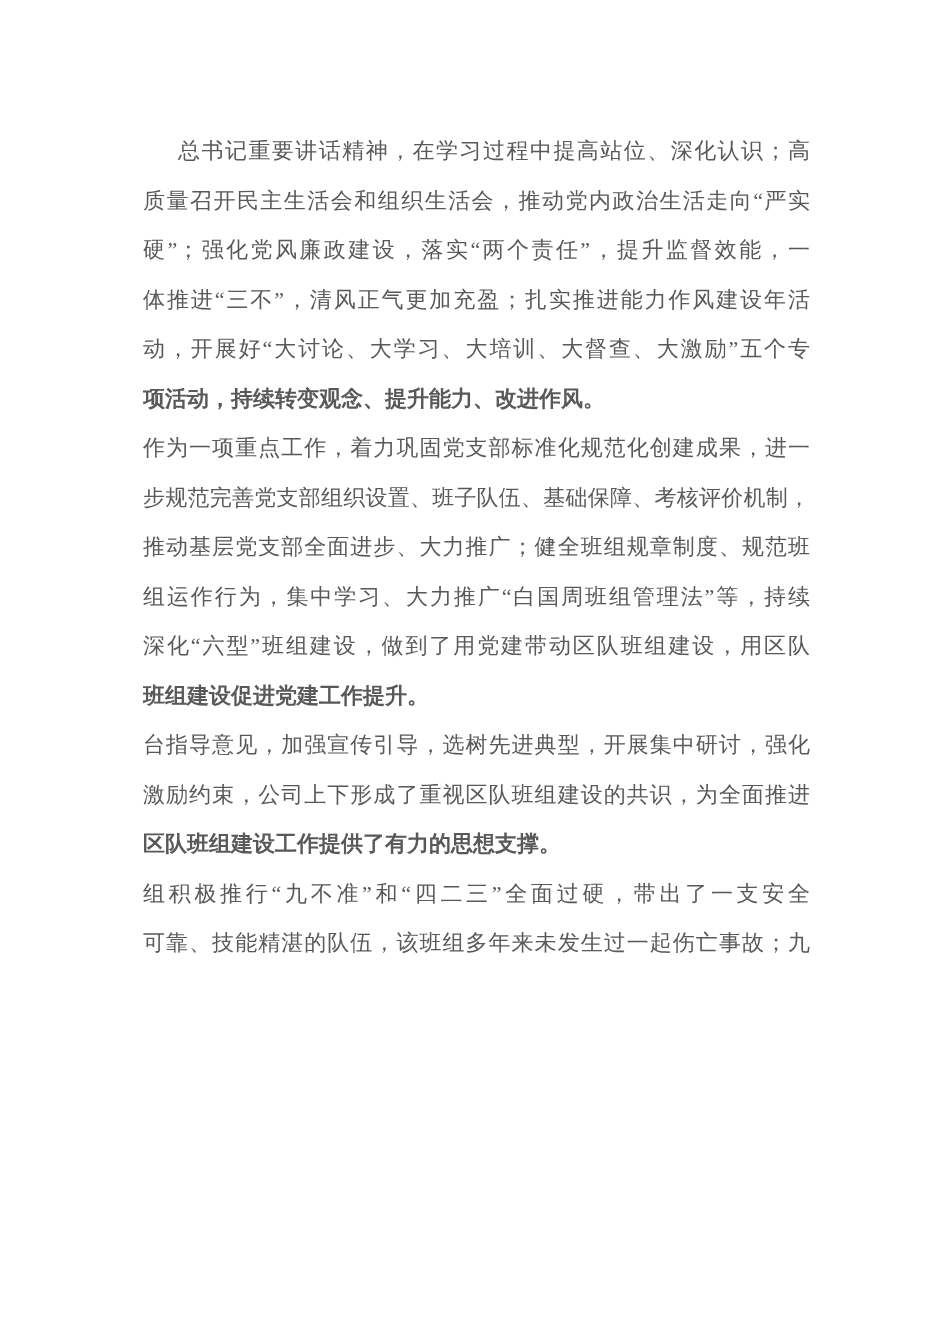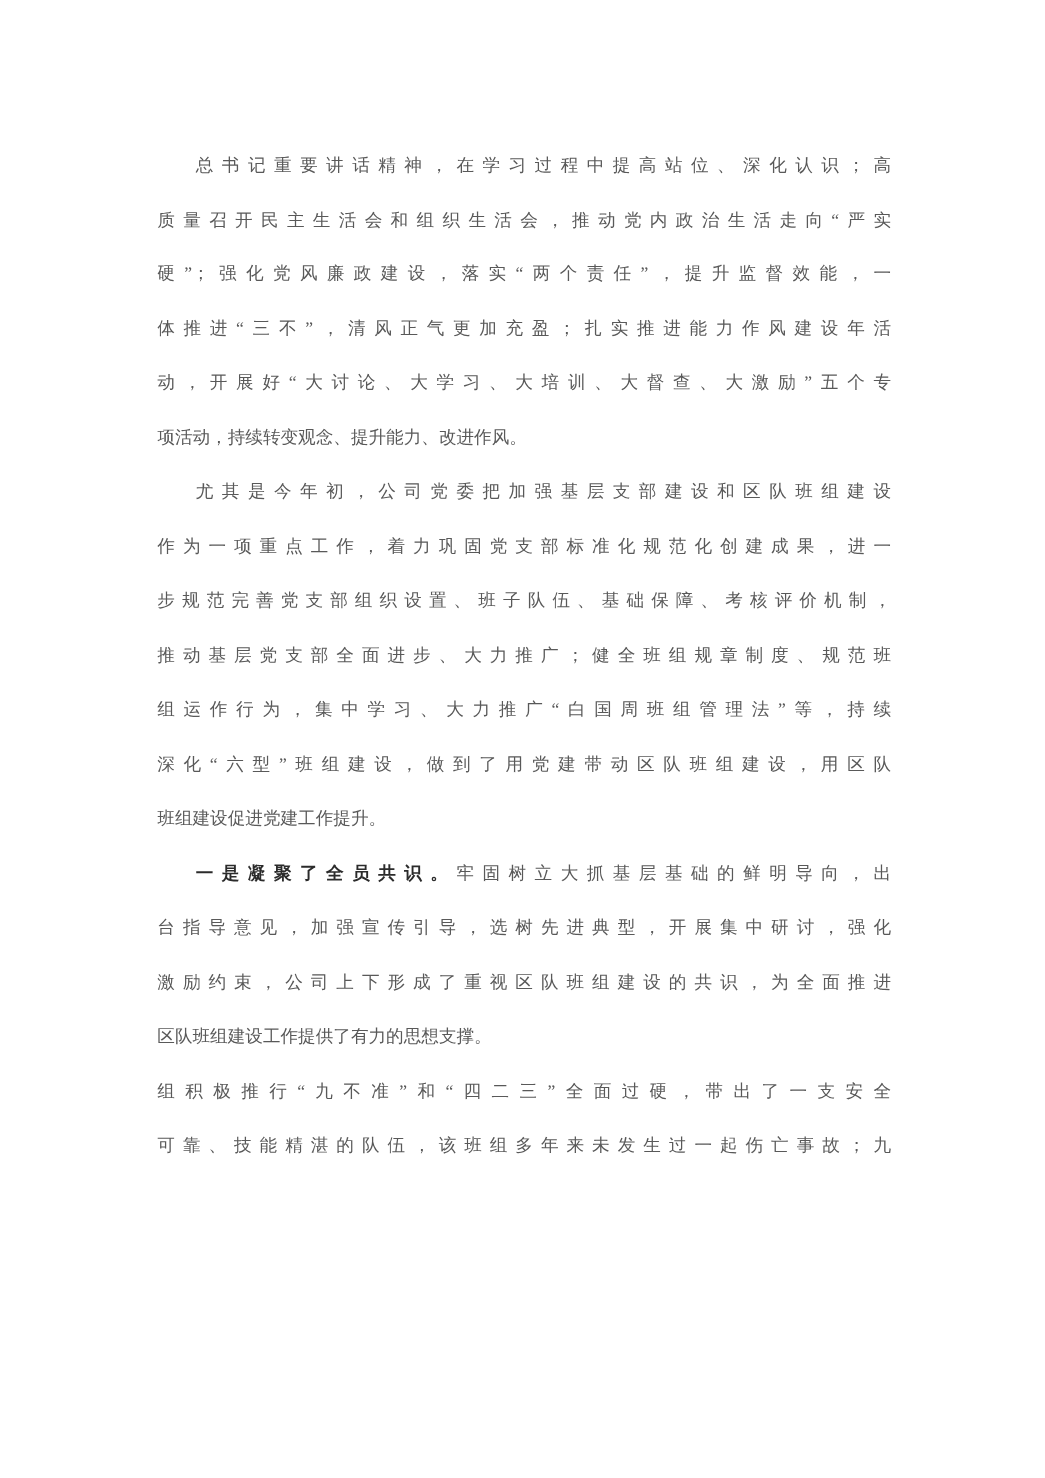--- a/index.html
+++ b/index.html
@@ -23,58 +23,57 @@
     position: absolute;
     left: 143px;
     top: 126px;
     width: 667px;
   }
   .line {
     box-sizing: border-box;
     width: 667px;
     height: 49.5px;
     line-height: 49.5px;
-    font-size: 16px;
+    font-size: 22px;
     color: var(--text-color, #595959);
     text-align: justify;
     text-align-last: justify;
     overflow: hidden;
   }
   .line.indent {
     padding-left: 35px;
   }
   .line.para-end {
     text-align-last: left;
+    font-weight: bold;
   }
   .seg {
     color: inherit;
   }
   .seg.bold {
     font-weight: bold;
     color: var(--bold-color, #2b2b2b);
   }
 </style>
 </head>
 <body style="background: rgb(255, 255, 255);">
 
 <div class="page">
   <div class="doc-body">
       <div class="line indent"><span class="seg">总书记重要讲话精神，在学习过程中提高站位、深化认识；高</span></div>
       <div class="line"><span class="seg">质量召开民主生活会和组织生活会，推动党内政治生活走向“严实</span></div>
       <div class="line"><span class="seg">硬”；强化党风廉政建设，落实“两个责任”，提升监督效能，一</span></div>
       <div class="line"><span class="seg">体推进“三不”，清风正气更加充盈；扎实推进能力作风建设年活</span></div>
       <div class="line"><span class="seg">动，开展好“大讨论、大学习、大培训、大督查、大激励”五个专</span></div>
       <div class="line para-end"><span class="seg">项活动，持续转变观念、提升能力、改进作风。</span></div>
-      <div class="line indent"><span class="seg">尤其是今年初，公司党委把加强基层支部建设和区队班组建设</span></div>
       <div class="line"><span class="seg">作为一项重点工作，着力巩固党支部标准化规范化创建成果，进一</span></div>
       <div class="line"><span class="seg">步规范完善党支部组织设置、班子队伍、基础保障、考核评价机制，</span></div>
       <div class="line"><span class="seg">推动基层党支部全面进步、大力推广；健全班组规章制度、规范班</span></div>
       <div class="line"><span class="seg">组运作行为，集中学习、大力推广“白国周班组管理法”等，持续</span></div>
       <div class="line"><span class="seg">深化“六型”班组建设，做到了用党建带动区队班组建设，用区队</span></div>
       <div class="line para-end"><span class="seg">班组建设促进党建工作提升。</span></div>
-      <div class="line indent"><span class="seg bold">一是凝聚了全员共识。</span><span class="seg">牢固树立大抓基层基础的鲜明导向，出</span></div>
       <div class="line"><span class="seg">台指导意见，加强宣传引导，选树先进典型，开展集中研讨，强化</span></div>
       <div class="line"><span class="seg">激励约束，公司上下形成了重视区队班组建设的共识，为全面推进</span></div>
       <div class="line para-end"><span class="seg">区队班组建设工作提供了有力的思想支撑。</span></div>
       <div class="line"><span class="seg">组积极推行“九不准”和“四二三”全面过硬，带出了一支安全</span></div>
       <div class="line"><span class="seg">可靠、技能精湛的队伍，该班组多年来未发生过一起伤亡事故；九</span></div>
     </div>
 </div>
 
 </body></html>

